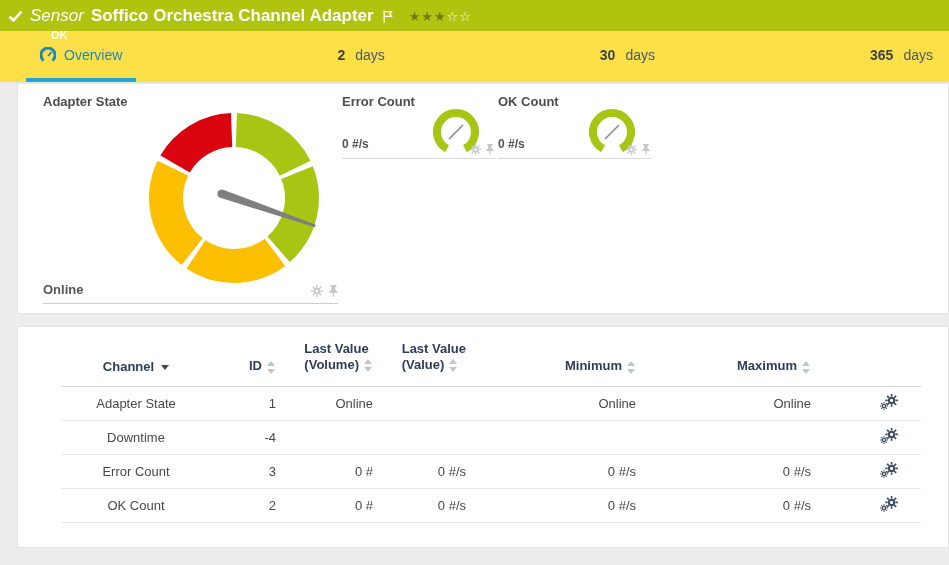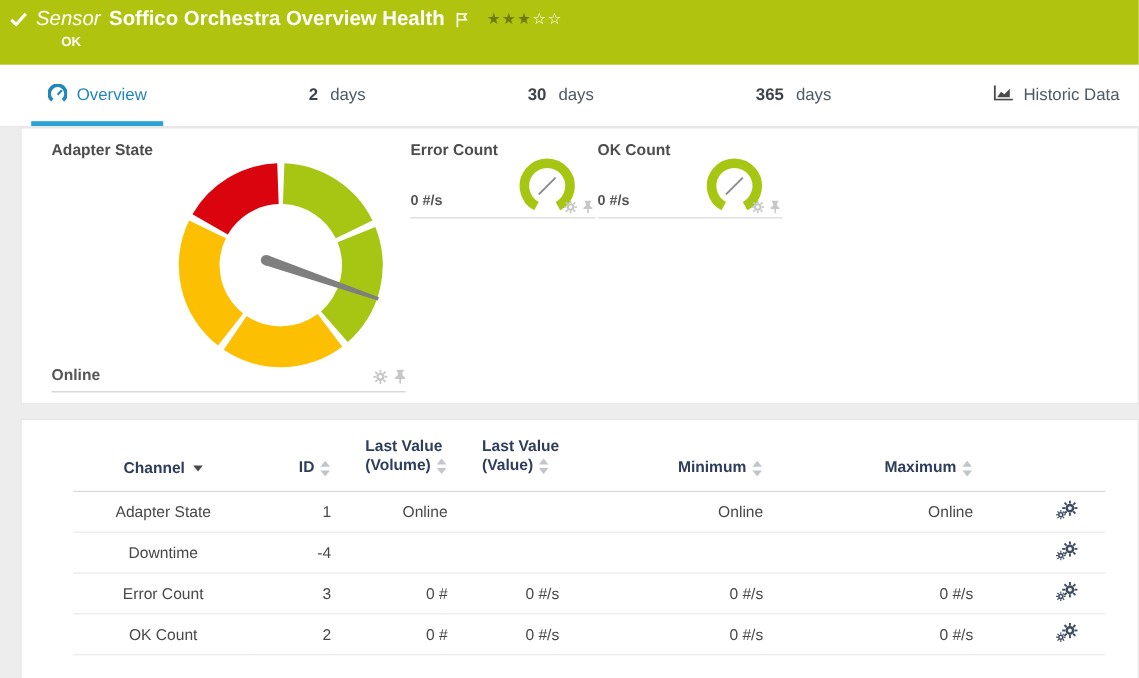--- a/index.html
+++ b/index.html
@@ -1,31 +1,31 @@
 <!DOCTYPE html>
 <html><head>
 <meta charset="utf-8">
 <style>
   * { margin:0; padding:0; box-sizing:border-box; }
   html,body { width:949px; height:565px; overflow:hidden; }
   body { font-family:"Liberation Sans","DejaVu Sans",sans-serif; background:#ededed; color:#4a4a4a; }
 
   
-  .banner { height:54px; background:#b0c30e; color:#fff; padding:6px 0 0 8px; }
+  .banner { height:31px; background:#b0c30e; color:#fff; padding:6px 0 0 8px; }
   .banner-line1 { display:flex; align-items:center; gap:7px; }
   .banner-type { font-style:italic; font-size:17px; }
   .banner-title { font-weight:bold; font-size:17px; }
   .banner-flag { margin-left:2px; display:inline-flex; }
   .stars { font-size:13px; letter-spacing:1px; margin-left:8px; }
   .stars .full { color:#6f7c0c; }
   .stars .empty { color:#ffffff; }
   .banner-status { font-size:11px; font-weight:bold; margin:3px 0 0 43px; }
 
   
-  .tabbar { height:52px; background:#ffffff; border-bottom:1px solid #e7e7e7;
+  .tabbar { height:52px; background:#fde047; border-bottom:1px solid #e7e7e7;
             display:flex; align-items:stretch; padding-left:26px; padding-right:2px;
             justify-content:space-between; }
   .tab { display:flex; align-items:center; gap:8px; padding:0 14px; font-size:14px;
          color:#4d5a66; cursor:pointer; border-bottom:4px solid transparent; white-space:nowrap; }
   .tab svg { flex:0 0 auto; }
   .tab .num { font-weight:bold; color:#3d444b; margin-right:2px; }
   .tab.active { color:#2187ba; border-bottom-color:#29a2d4; }
 
   
   .panel { margin-left:17px; background:#fff; border:1px solid #e3e3e3; position:relative; }
@@ -88,21 +88,21 @@
     <path id="pin" fill="currentColor" d="M2.5 0h6v1.3l-1.2.9v2.6l2.2 1.8v1.2H6.2v3.3l-.7 1.2-.7-1.2V7.8H1.3V6.6l2.2-1.8V2.2l-1-.9z"></path>
   </defs>
 </svg>
 
 <div class="banner">
   <div class="banner-line1">
     <svg width="15" height="12" viewBox="0 0 14 12">
       <path d="M1 6.5l4 4L13 1.5" stroke="#fff" stroke-width="2.6" fill="none"></path>
     </svg>
     <span class="banner-type">Sensor</span>
-    <span class="banner-title">Soffico Orchestra Overview Health</span>
+    <span class="banner-title">Soffico Orchestra Channel Adapter</span>
     <span class="banner-flag">
       <svg width="11" height="13" viewBox="0 0 10 12" stroke="#fff" fill="none" stroke-width="1.2">
         <path d="M1 .5v11.5"></path>
           <path d="M1 1.5h6.8l-1.6 2.2 1.6 2.2H1"></path>
       </svg>
     </span>
     <span class="stars"><span class="full">★★★</span><span class="empty">☆☆</span></span>
   </div>
   <div class="banner-status">OK</div>
 </div>
@@ -119,27 +119,20 @@
     <span class="num">2</span>
     <span>days</span>
   </div>
   <div class="tab">
     <span class="num">30</span>
     <span>days</span>
   </div>
   <div class="tab">
     <span class="num">365</span>
     <span>days</span>
-  </div>
-  <div class="tab">
-    <svg width="17" height="13" viewBox="0 0 17 13">
-      <path d="M1 0v12h15" stroke="#4a4a4a" stroke-width="1.6" fill="none"></path>
-      <path d="M3 10l3.2-4.5 2.8 2L13.5 3v7z" fill="#4a4a4a"></path>
-    </svg>
-    <span>Historic Data</span>
   </div>
 </div>
 
 <div class="panel panel-gauges">
 
   <div class="main-block">
     <div class="block-title">Adapter State</div>
     <div class="main-footer">
       <span class="footer-value">Online</span>
       <span class="footer-icons">

